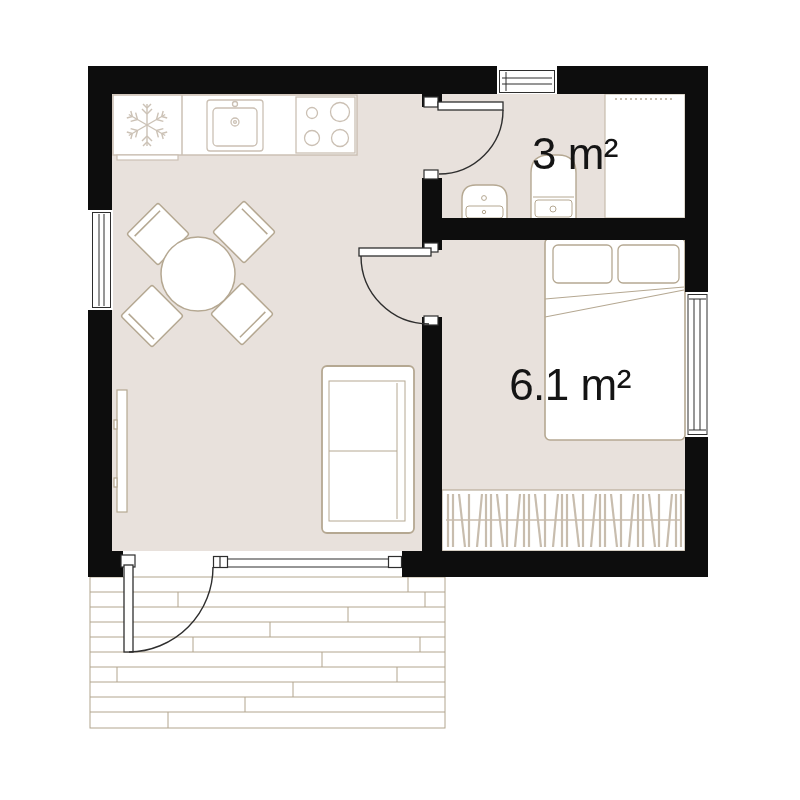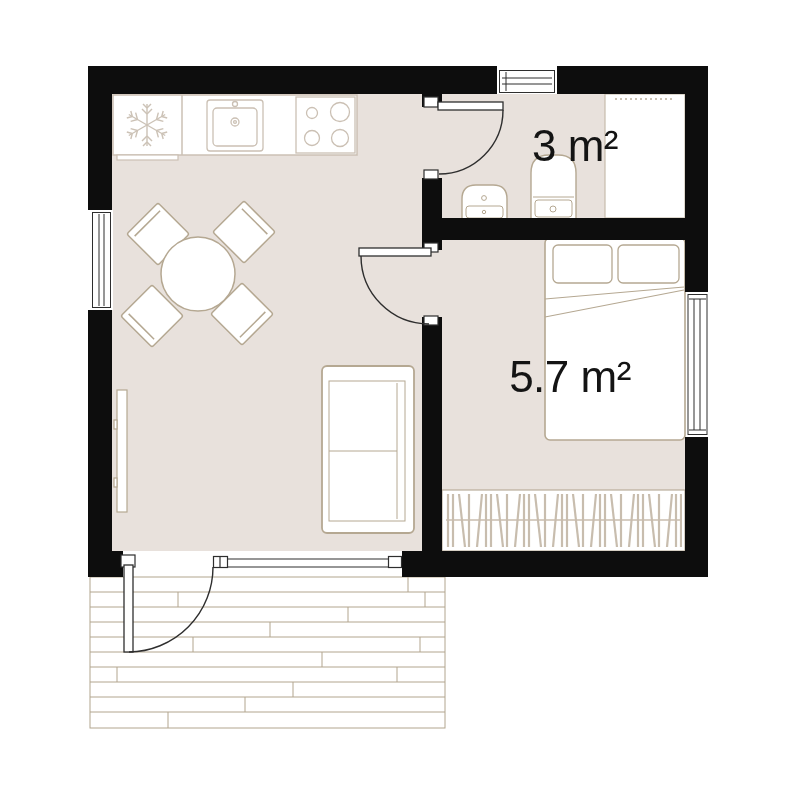--- a/index.html
+++ b/index.html
@@ -4,21 +4,21 @@
 <style>
   html,body{margin:0;padding:0;background:#ffffff;}
   .stage{
     position:relative;width:800px;height:800px;background:#ffffff;overflow:hidden;
     font-family:"Liberation Sans", sans-serif;
   }
   .stage svg{position:absolute;left:0;top:0;}
   .area-label{
     position:absolute;transform:translate(-50%,-50%);
     font-size:44px;font-weight:500;color:#141414;letter-spacing:-0.5px;
-    white-space:nowrap;user-select:none;
+    white-space:nowrap;user-select:none;margin-top:8px;
   }
 </style>
 </head>
 <body>
 
 <div class="stage">
 
 <svg width="800" height="800" viewBox="0 0 800 800">
   <defs>
     <pattern id="clothes" x="445" y="494" width="38" height="53" patternUnits="userSpaceOnUse">
@@ -253,14 +253,14 @@
     <path d="M 361,256 A 68 68 0 0 0 429,324" fill="none" stroke-width="1.4"></path>
   </g>
   <g stroke="#2e2e2e" fill="#ffffff">
     <rect x="121" y="555" width="14" height="12" stroke-width="1.2"></rect>
     <rect x="124" y="565" width="9" height="87" stroke-width="1.3"></rect>
     <path d="M 129,652 A 85 85 0 0 0 213,567" fill="none" stroke-width="1.4"></path>
   </g>
 </svg>
 
   <div class="area-label" style="left:575px;top:146px">3 m²</div>
-  <div class="area-label" style="left:570px;top:377px">5.7 m²</div>
+  <div class="area-label" style="left:570px;top:377px">6.1 m²</div>
 </div>
 
 </body></html>

